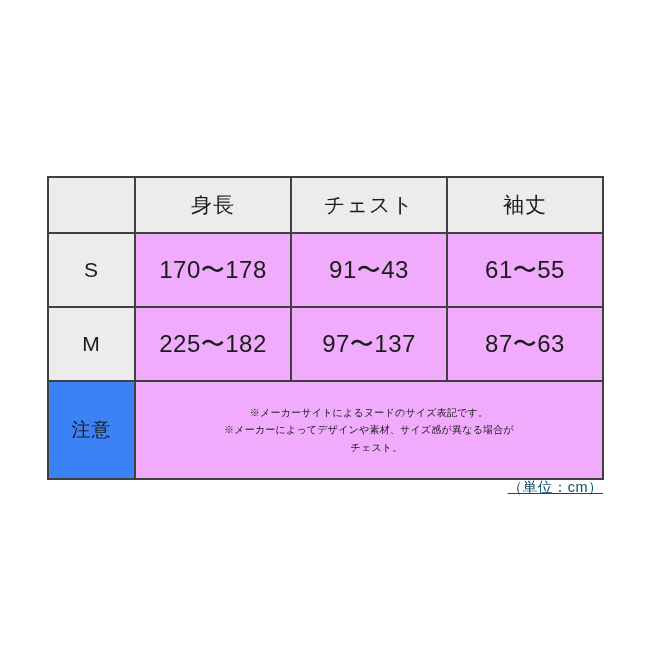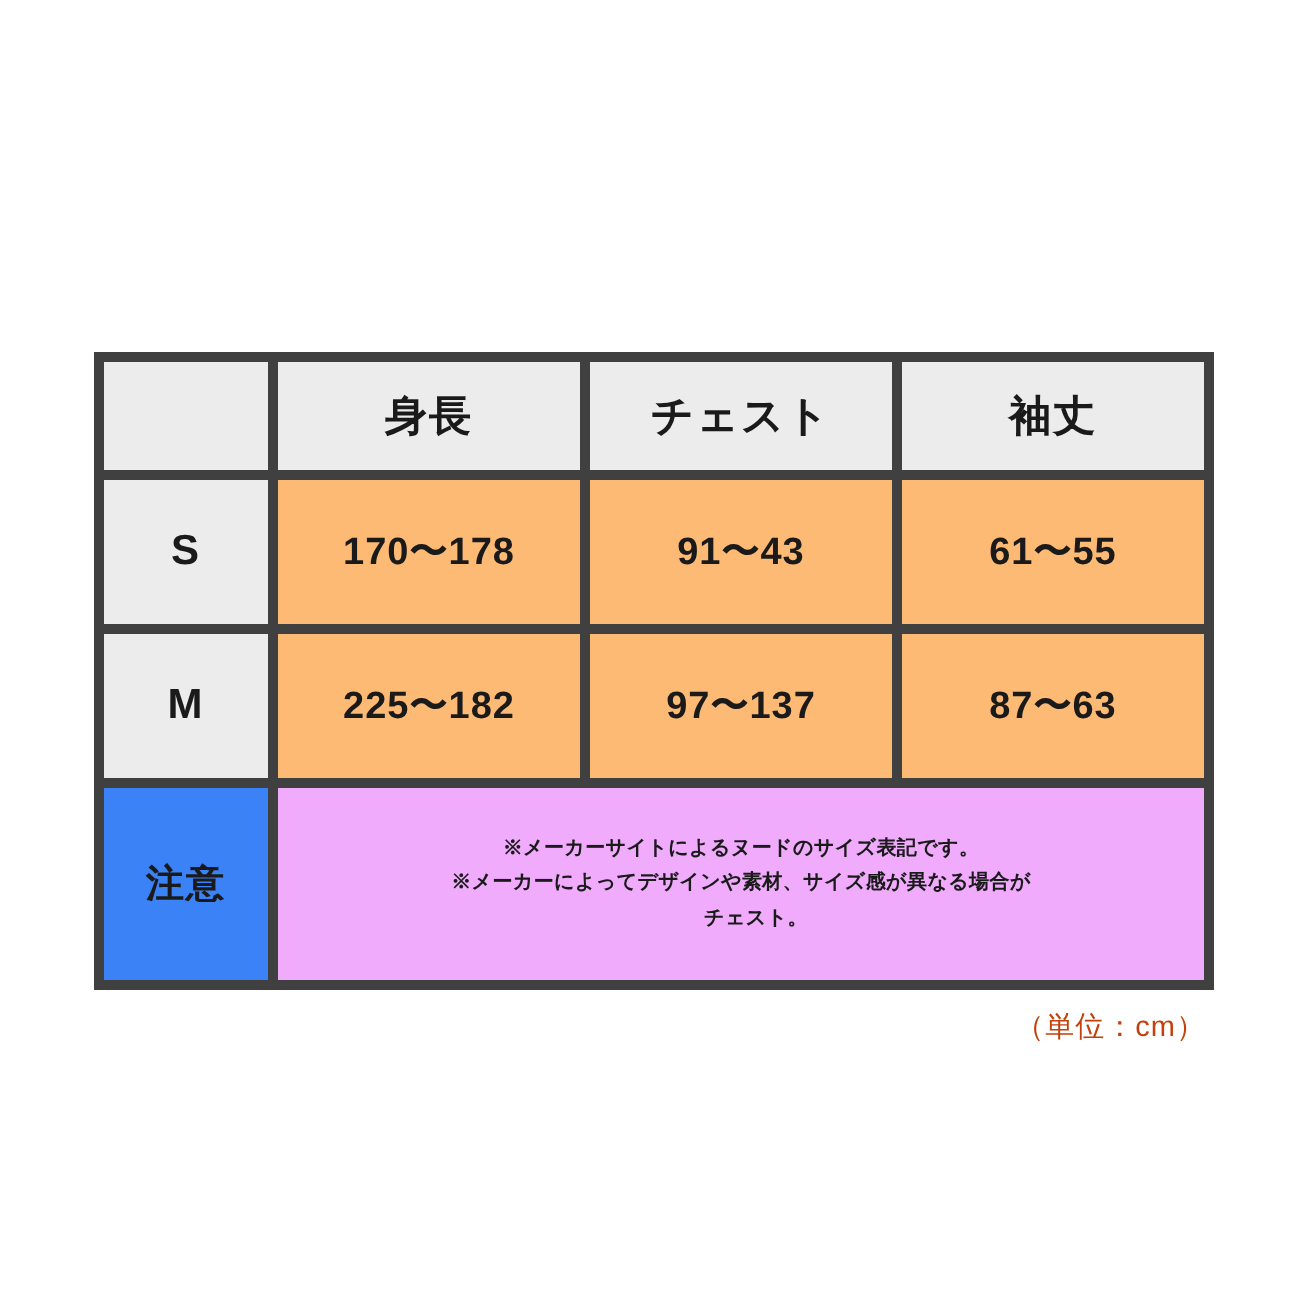--- a/index.html
+++ b/index.html
@@ -30,25 +30,25 @@
   }
 
   table.size-table {
     border-collapse: collapse;
     width: 100%;
     table-layout: fixed;
   }
 
   table.size-table td,
   table.size-table th {
-    border: 5px solid #404040;
+    border: 2px solid #404040;
     padding: 0;
     vertical-align: middle;
     text-align: center;
-    font-weight: bold;
+    font-weight: normal;
   }
 
   
   col.c-label { width: 87px; }
   col.c-data  { width: 156px; }
 
   .hdr-blank {
     background: #ececec;
     height: 54px;
   }
@@ -61,23 +61,23 @@
   }
 
   .row-label {
     background: #ececec;
     height: 72px;
     font-size: 21px;
     letter-spacing: 1px;
   }
 
   .data-cell {
-    background: #fdba74;
+    background: #f0abfc;
     height: 72px;
-    font-size: 19px;
+    font-size: 24px;
     letter-spacing: 0.5px;
   }
 
   .note-label {
     background: #3b82f6;
     font-size: 19px;
     letter-spacing: 1px;
     height: 96px;
   }
 
@@ -94,24 +94,25 @@
     display: block;
     white-space: nowrap;
   }
   .note-body .nl.indent {
     padding-left: 15px;
   }
 
   .unit {
     position: absolute;
     right: 47px;
-    top: 504px;
+    top: 478px;
     font-size: 14.5px;
     letter-spacing: 0.5px;
-    color: #c2410c;
+    color: #0c4a6e;
+    text-decoration: underline;
   }
 </style>
 </head>
 <body>
 
 <div class="page">
 
   <div class="table-wrap">
     <table class="size-table">
       <colgroup>

